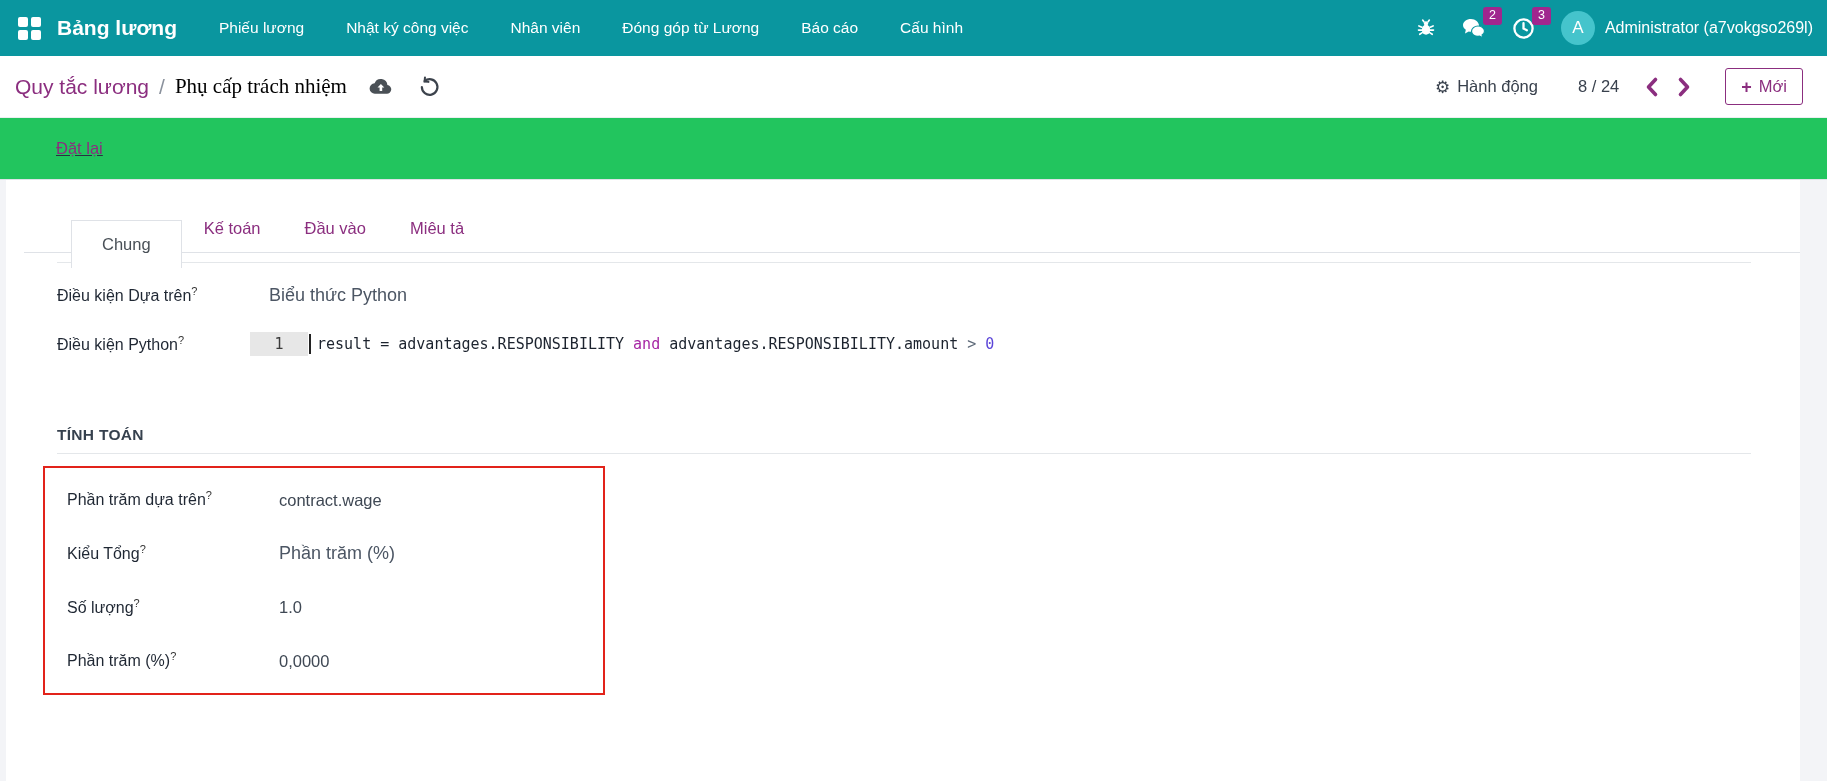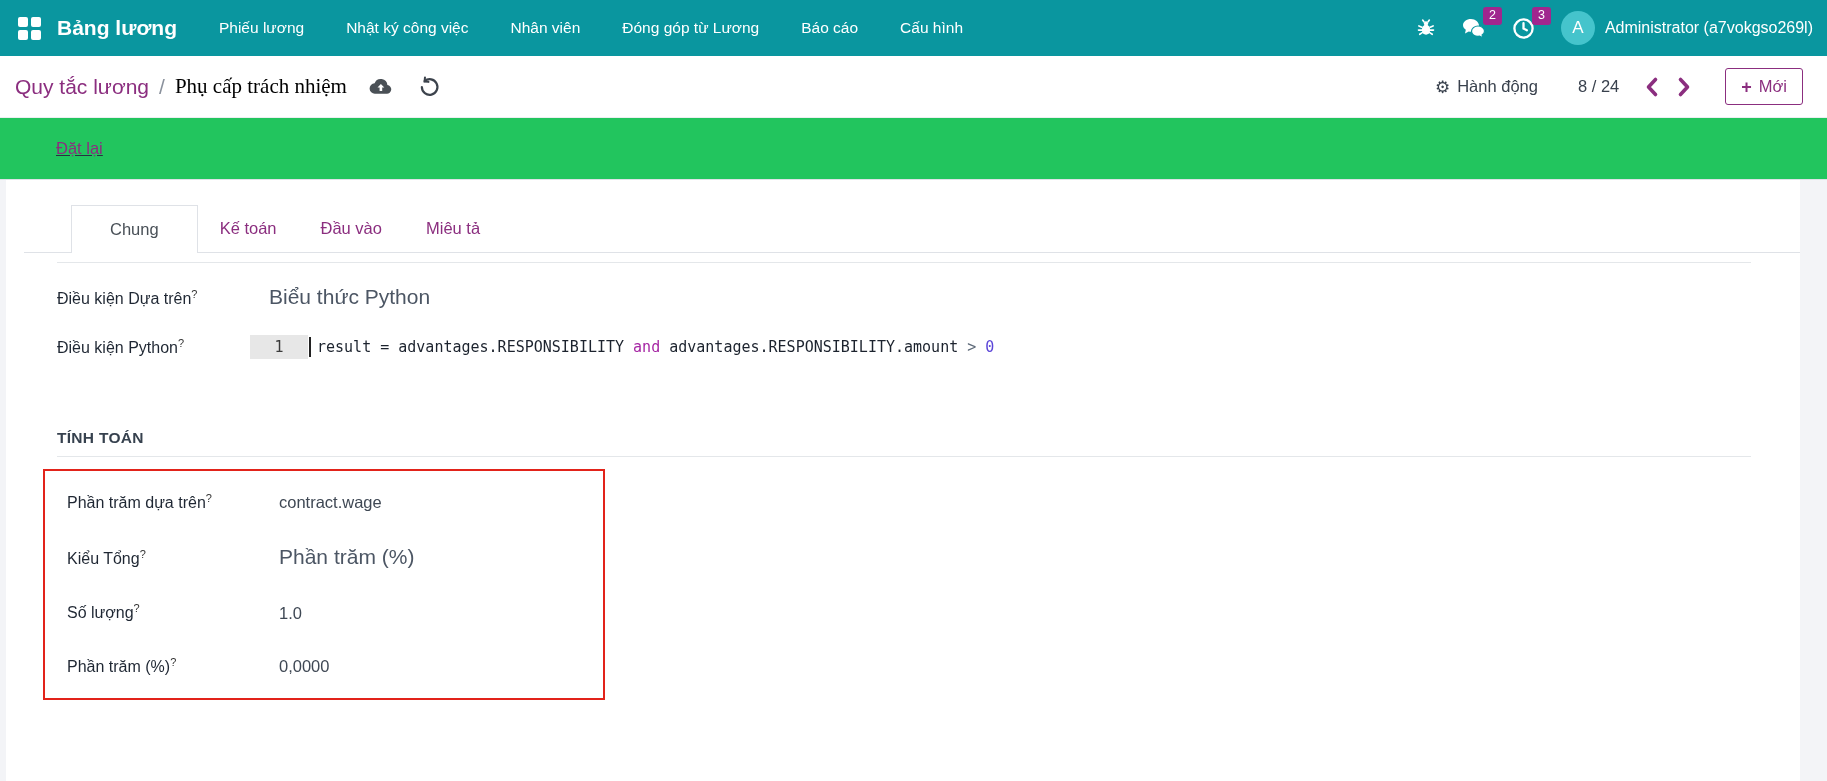--- a/index.html
+++ b/index.html
@@ -77,32 +77,32 @@
   .tab-strip{
     margin-left:18px;border-bottom:1px solid var(--border);
     display:flex;align-items:flex-end;padding:21px 0 0 47px;height:73px;
   }
   .tab{
     font-size:16.5px;color:var(--accent);padding:14px 22px;cursor:pointer;white-space:nowrap;
     margin-bottom:0;
   }
   .tab.active{
     color:#495057;background:#fff;border:1px solid var(--border);border-bottom:none;
-    padding:14px 38px;position:relative;top:1px;
+    padding:14px 30px;position:relative;top:16px;
   }
   .form{padding:0 49px 0 51px;}
   .section-title{
     margin-top:58px;font-size:15.5px;font-weight:bold;color:#36414e;letter-spacing:.3px;
   }
   .section-rule{border:none;border-top:1px solid #e4e7ea;margin:9px 0 0 0;}
   .frow{display:flex;align-items:baseline;}
   .flabel{flex:0 0 212px;font-size:16px;color:#1f2733;}
   .flabel sup{font-size:11px;color:#333;}
   .fvalue{font-size:16.5px;color:#3f4854;cursor:text;}
-  .fvalue.big{font-size:21px;color:#4c5664;}
+  .fvalue.big{font-size:18px;color:#4c5664;}
   .row-cond-type{margin-top:22px;}
   .row-cond-code{margin-top:26px;align-items:center;}
   .row-cond-code .flabel{flex-basis:193px;}
   .code-editor{display:flex;align-items:center;font-family:"DejaVu Sans Mono","Liberation Mono",monospace;font-size:15px;cursor:text;}
   .gutter{background:#e7e7e7;color:#3b3b3b;width:58px;text-align:center;padding:3px 0;}
   .caret{width:2px;height:20px;background:#222;margin-left:1px;}
   .code-line{padding-left:6px;white-space:pre;color:#1c232e;}
   .code-line .kw{color:var(--kw);}
   .code-line .op{color:#5f6b7a;}
   .code-line .num{color:var(--num);}

